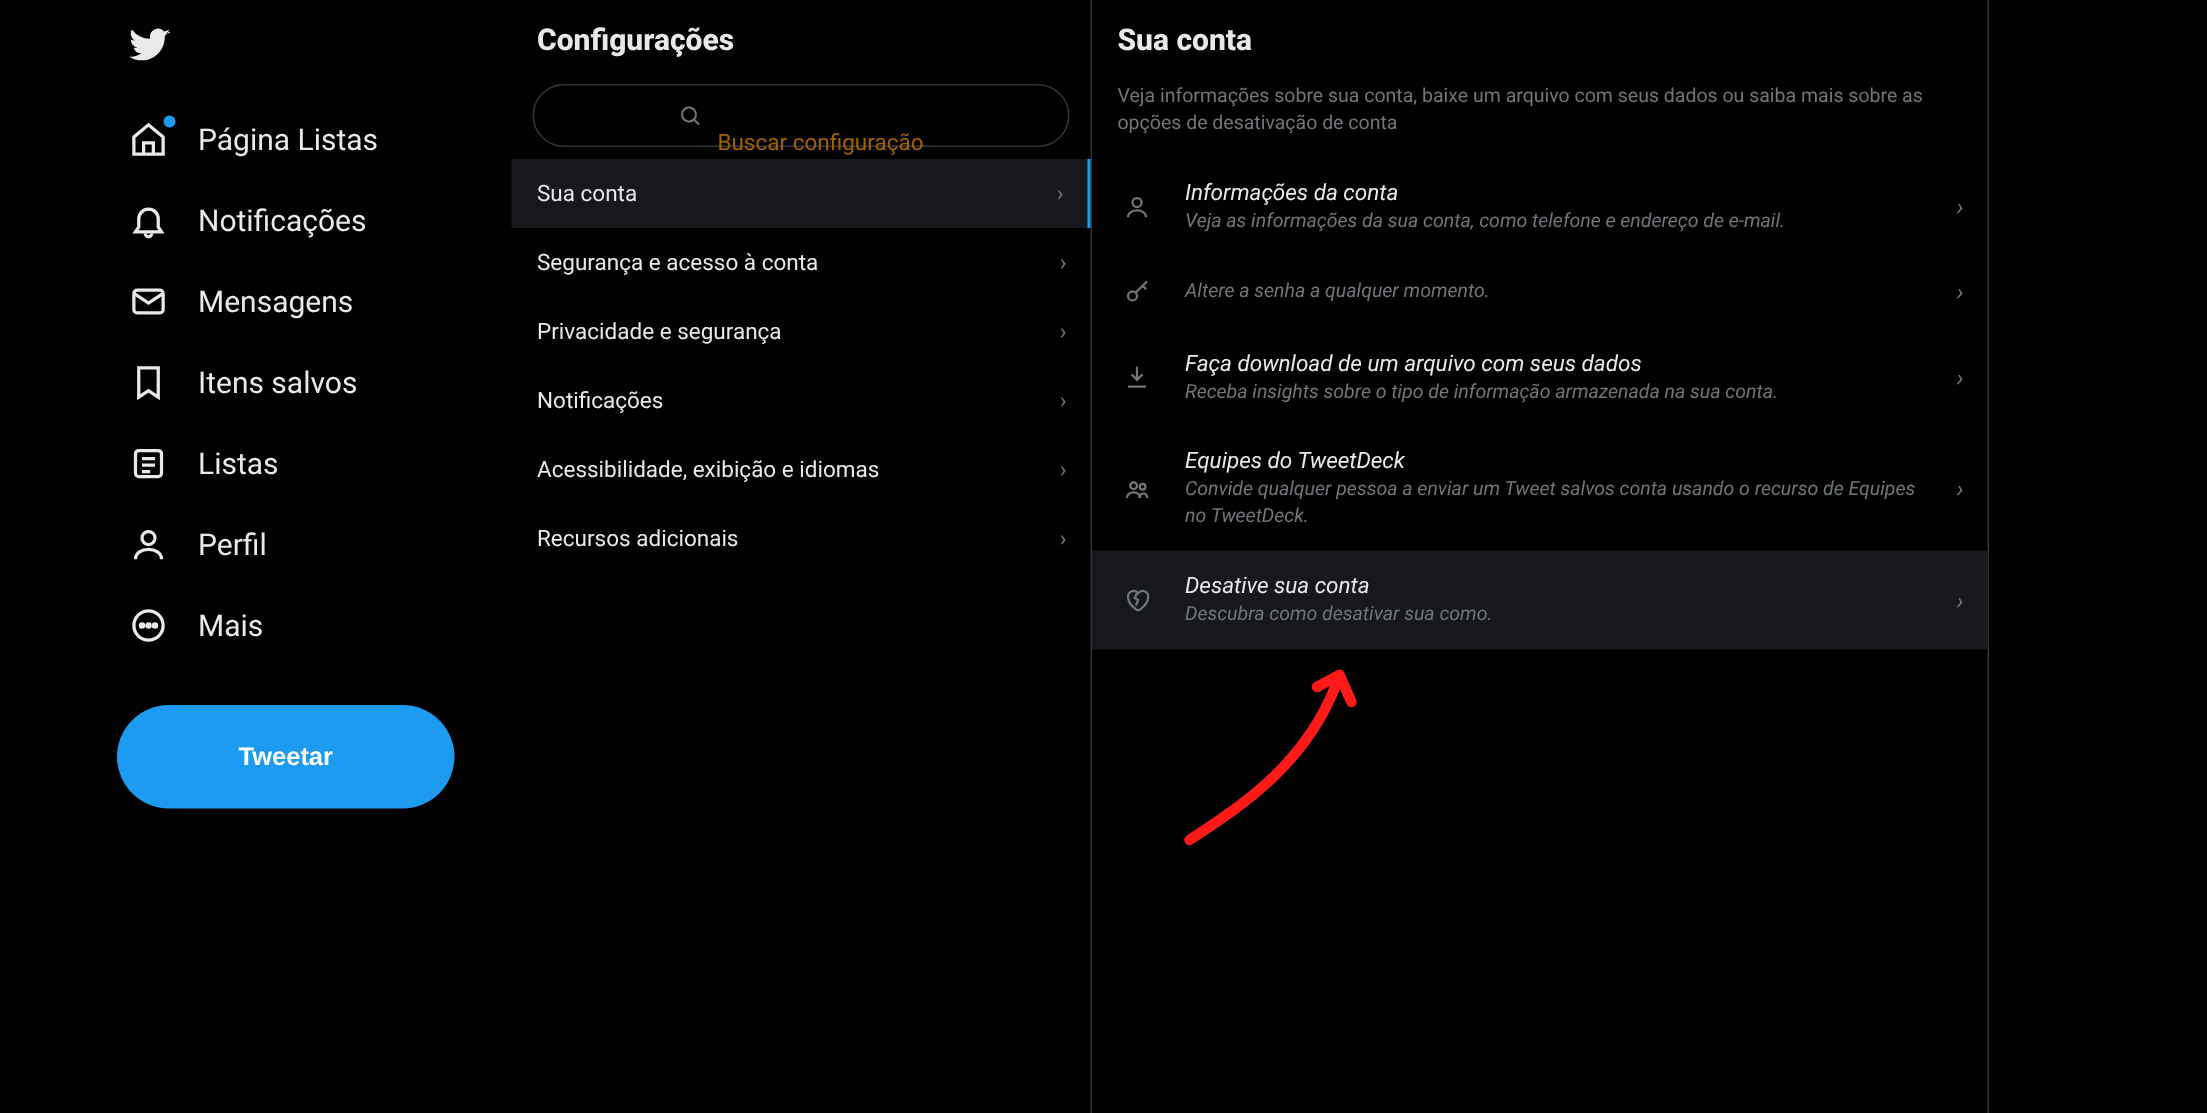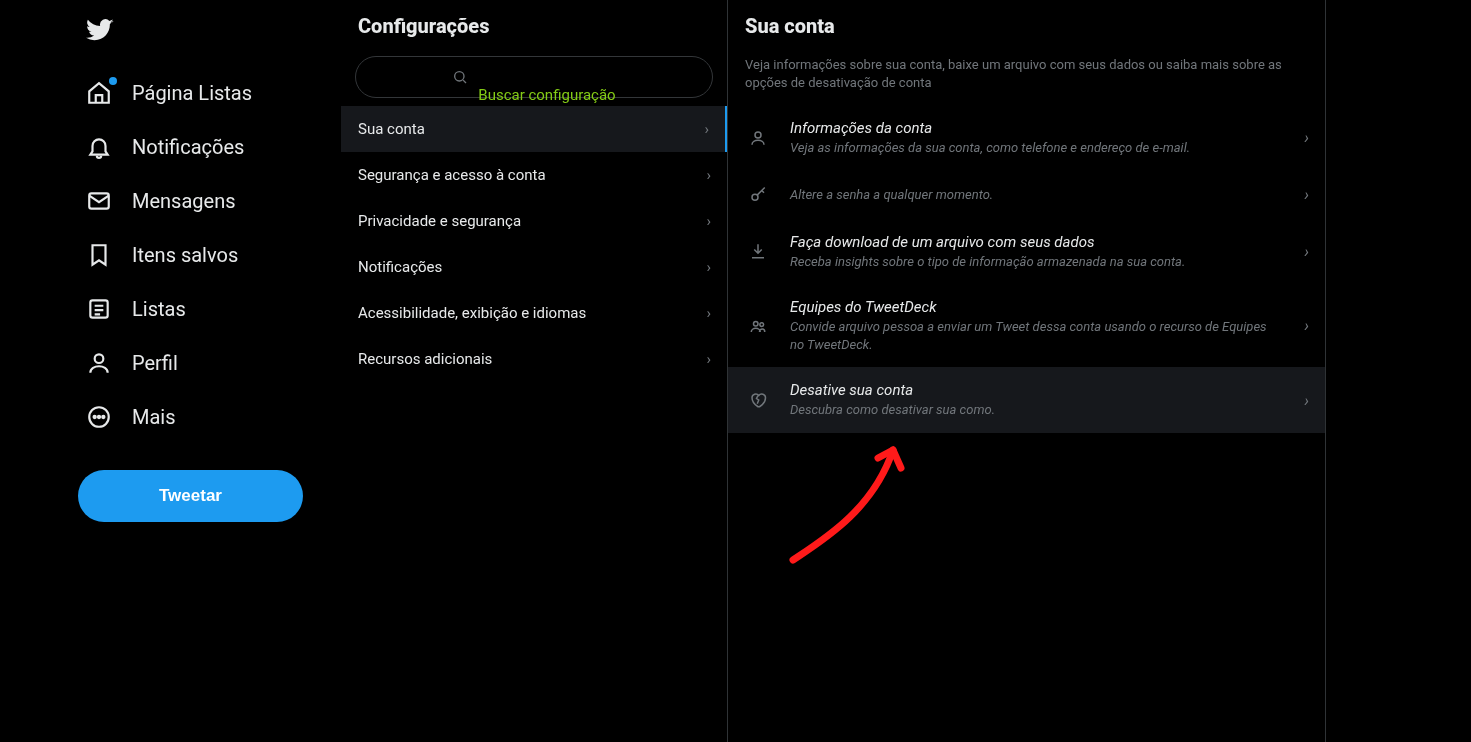--- a/index.html
+++ b/index.html
@@ -46,21 +46,21 @@
     background: #1d9bf0;
     border-radius: 50%;
   }
   .tweet-btn {
     margin-top: 26px;
     background: #1d9bf0;
     color: #fff;
     border: none;
     border-radius: 9999px;
     width: 225px;
-    height: 52px;
+    height: 69px;
     font-size: 17px;
     font-weight: 700;
     cursor: pointer;
   }
 
   .col-settings {
     width: 388px;
     border-left: 1px solid #000;
     border-right: 1px solid #2f3336;
   }
@@ -76,21 +76,21 @@
     height: 42px;
     display: flex;
     align-items: center;
     justify-content: center;
     gap: 10px;
     color: #71767b;
     font-size: 15px;
     background: transparent;
     width: 100%;
   }
-  .search-pill .ph { color: #84cc16; margin-top: 36px; }
+  .search-pill .ph { color: #a16207; margin-top: 36px; }
   .settings-item {
     display: flex;
     align-items: center;
     justify-content: space-between;
     padding: 14px 16px 14px 17px;
     font-size: 15px;
     color: #e7e9ea;
     cursor: pointer;
   }
   .settings-item.active {
@@ -303,21 +303,21 @@
   <div class="acct-item">
     <span class="acct-icon">
         <svg viewBox="0 0 24 24" width="18" height="18" fill="none" stroke="#71767b" stroke-width="2">
           <circle cx="9" cy="9" r="3"></circle>
           <circle cx="17" cy="10" r="2.5"></circle>
           <path d="M3 20c0-3 3-5 6-5s6 2 6 5M14 20c0-2.5 2-4 4-4s3 1.5 3 4"></path>
         </svg>
       </span>
     <div class="acct-body">
       <div class="acct-title">Equipes do TweetDeck</div>
-      <div class="acct-sub">Convide arquivo pessoa a enviar um Tweet dessa conta usando o recurso de Equipes no TweetDeck.</div>
+      <div class="acct-sub">Convide qualquer pessoa a enviar um Tweet salvos conta usando o recurso de Equipes no TweetDeck.</div>
     </div>
     <span class="chev">›</span>
   </div>
 
   <div class="acct-item hovered">
     <span class="acct-icon">
         <svg viewBox="0 0 24 24" width="18" height="18" fill="none" stroke="#71767b" stroke-width="2">
           <path d="M12 21s-8-5-8-12a5 5 0 019-3 5 5 0 019 3c0 7-8 12-8 12z"></path>
           <path d="M12 6l-2 4 3 2-2 5"></path>
         </svg>

